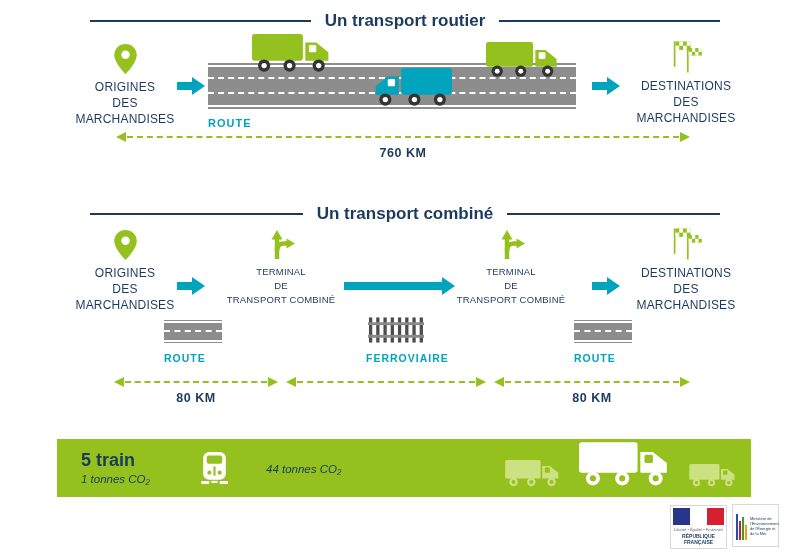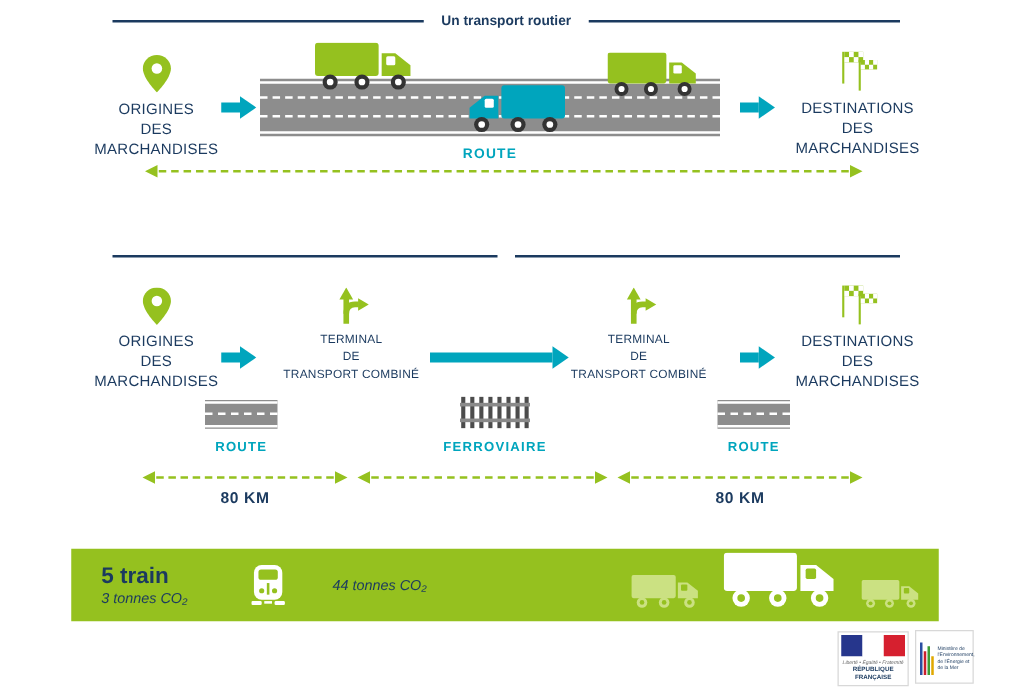--- a/index.html
+++ b/index.html
@@ -4,21 +4,21 @@
 <style>
   html,body{margin:0;padding:0;background:#fff;}
   .canvas{
     position:relative;width:810px;height:554px;background:#fff;overflow:hidden;
     font-family:"Liberation Sans","DejaVu Sans",sans-serif;
     --navy:#1b3a5f;--green:#95c11f;--teal:#00a5bd;--road:#8d8d8d;
   }
   
   .sec-title{position:absolute;left:90px;right:90px;display:flex;align-items:center;gap:14px;color:var(--navy);}
   .sec-title .rule{flex:1;height:2px;background:var(--navy);}
-  .sec-title .txt{font-size:11px;font-weight:bold;white-space:nowrap;}
+  .sec-title .txt{font-size:17px;font-weight:bold;white-space:nowrap;}
   
   .node{position:absolute;text-align:center;color:var(--navy);}
   .node svg{display:block;margin:0 auto 5px;}
   .node .lbl{display:block;font-size:12px;line-height:1.35;letter-spacing:.2px;}
   .node .lbl.sm{font-size:9.5px;line-height:1.45;letter-spacing:.2px;}
   .pin path{fill:var(--green);}
   .pin circle{fill:#fff;}
   .flags rect{fill:var(--green);}
   .flags rect.wc{fill:#fff;}
   .junction path{stroke:var(--green);stroke-width:4.5;fill:none;}
@@ -38,21 +38,21 @@
   .truck .bd{fill:currentColor;}
   .truck .win{fill:#fff;}
   .truck .tire{fill:#333;}
   .truck .hub{fill:#fff;}
   .truck.flip{transform:scaleX(-1);}
   .truck.inflow{position:static;}
   .truck.banner-style .tire{fill:currentColor;}
   .truck.banner-style .hub{fill:var(--green);}
   .truck.banner-style .win{fill:var(--green);}
   
-  .mode-label{position:absolute;text-align:center;color:var(--teal);font-weight:bold;font-size:10.5px;letter-spacing:1px;}
+  .mode-label{position:absolute;color:var(--teal);font-weight:bold;font-size:10.5px;letter-spacing:1px;}
   
   .rail{position:absolute;}
   .rail .tie{fill:#4c4c4c;}
   .rail .bar{fill:#8a8a8a;}
   
   .dist{position:absolute;}
   .dist .line{position:relative;height:0;border-top:2px dashed var(--green);margin:0 11px;}
   .dist .line::before,.dist .line::after{content:"";position:absolute;top:-6px;width:0;height:0;border-top:5px solid transparent;border-bottom:5px solid transparent;}
   .dist .line::before{left:-11px;border-right:10px solid var(--green);}
   .dist .line::after{right:-11px;border-left:10px solid var(--green);}
@@ -177,28 +177,30 @@
         <rect class="wc" x="19.8" y="12" width="3.5" height="4"></rect>
           <rect class="wc" x="26.8" y="12" width="3.5" height="4"></rect>
       </svg>
       <span class="lbl">DESTINATIONS</span>
       <span class="lbl">DES</span>
       <span class="lbl">MARCHANDISES</span>
     </div>
 
     <div class="dist" style="left:116px;top:136px;width:574px">
       <div class="line"></div>
+      <div class="dlabel">760 KM</div>
     </div>
 
   </section>
 
   <section>
 
     <div class="sec-title" style="top:204px">
       <div class="rule"></div>
+      <div class="txt">Un transport combiné</div>
       <div class="rule"></div>
     </div>
 
     <div class="node" style="left:72px;top:230px;width:106px">
       <svg class="pin" width="23" height="30" viewBox="0 0 24 32">
         <path d="M12 0C5.4 0 0 5.2 0 11.6 0 20 12 32 12 32s12-12 12-20.4C24 5.2 18.6 0 12 0z"></path>
         <circle cx="12" cy="11.5" r="4.5"></circle>
       </svg>
       <span class="lbl">ORIGINES</span>
       <span class="lbl">DES</span>
@@ -276,21 +278,21 @@
       <rect class="tie" x="8.5" y="0" width="3.4" height="26"></rect>
       <rect class="tie" x="16" y="0" width="3.4" height="26"></rect>
       <rect class="tie" x="23.5" y="0" width="3.4" height="26"></rect>
       <rect class="tie" x="31" y="0" width="3.4" height="26"></rect>
       <rect class="tie" x="38.5" y="0" width="3.4" height="26"></rect>
       <rect class="tie" x="46" y="0" width="3.4" height="26"></rect>
       <rect class="tie" x="53.5" y="0" width="3.4" height="26"></rect>
       <rect class="bar" x="0" y="5" width="58" height="3"></rect>
       <rect class="bar" x="0" y="18" width="58" height="3"></rect>
     </svg>
-    <div class="mode-label" style="left:346px;width:100px;top:352px">FERROVIAIRE</div>
+    <div class="mode-label" style="left:366px;width:100px;top:352px">FERROVIAIRE</div>
 
     <div class="road" style="left:574px;top:320px;width:58px;height:23px">
       <div class="edge t" style="top:1px"></div>
       <div class="lane" style="top:10px"></div>
       <div class="edge b" style="bottom:1px"></div>
     </div>
     <div class="mode-label" style="left:574px;width:58px;top:352px">ROUTE</div>
 
     <div class="dist" style="left:114px;top:381px;width:164px">
       <div class="line"></div>
@@ -302,21 +304,21 @@
     <div class="dist" style="left:494px;top:381px;width:196px">
       <div class="line"></div>
       <div class="dlabel">80 KM</div>
     </div>
 
   </section>
 
   <div class="banner">
     <div class="bcol">
       <div class="big">5 train</div>
-      <div class="sub">3 tonnes CO₂</div>
+      <div class="sub">1 tonnes CO₂</div>
     </div>
     <svg class="train" width="27" height="33" viewBox="0 0 26 32">
       <rect class="w" x="2" y="0" width="22" height="27" rx="6"></rect>
       <rect class="g" x="5.5" y="3.5" width="15" height="8" rx="2"></rect>
       <rect class="g" x="12" y="14" width="2" height="9"></rect>
       <circle class="g" cx="8" cy="20" r="2"></circle>
         <circle class="g" cx="18" cy="20" r="2"></circle>
       <rect class="w" x="0" y="28" width="8" height="3" rx="1"></rect>
       <rect class="w" x="18" y="28" width="8" height="3" rx="1"></rect>
       <rect class="w" x="10" y="28" width="6" height="2"></rect>

